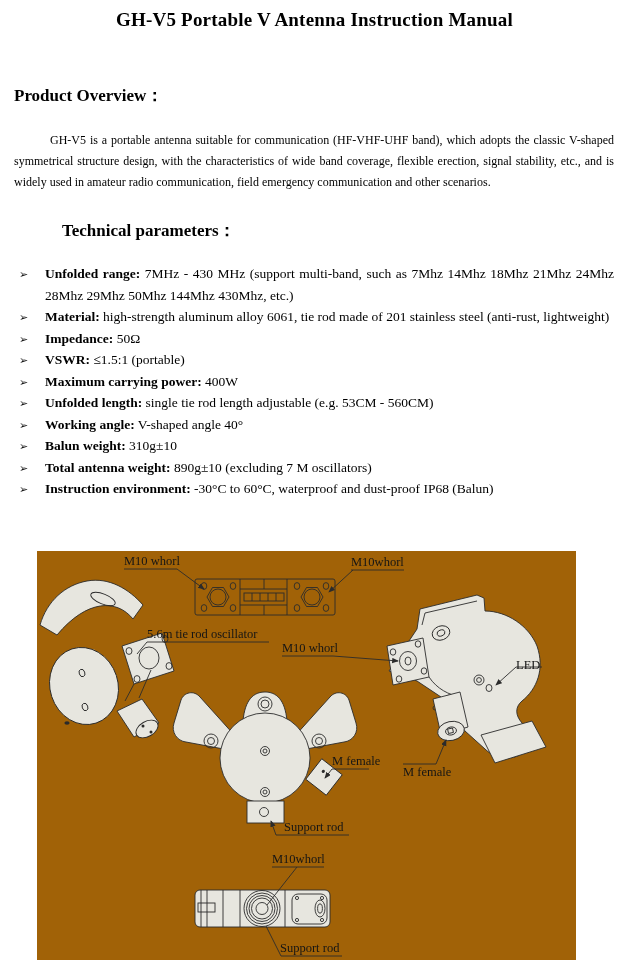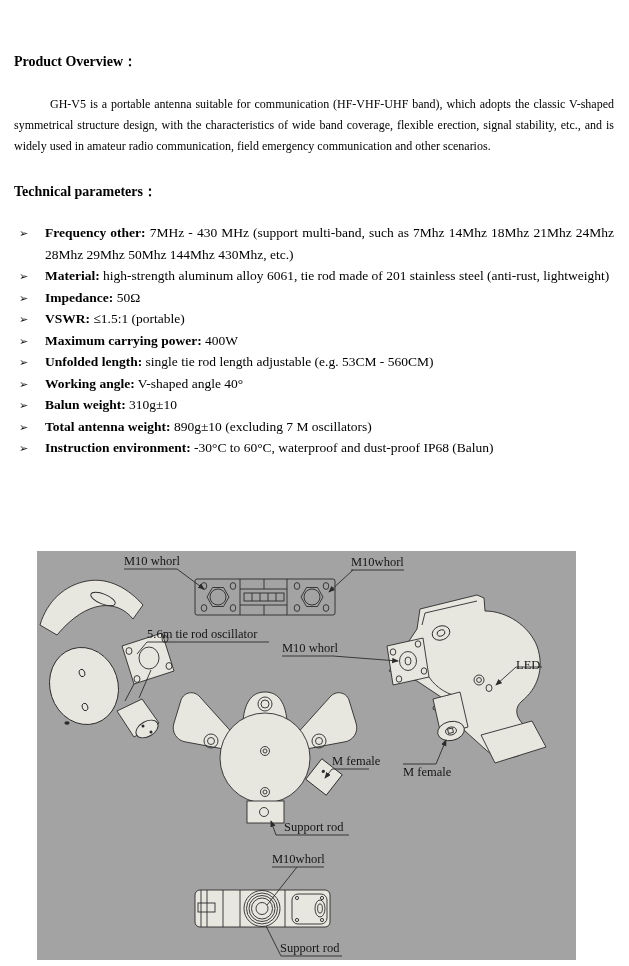--- a/index.html
+++ b/index.html
@@ -7,66 +7,67 @@
     position:relative; width:629px; height:966px; background:#ffffff;
     font-family:"Liberation Serif","DejaVu Serif",serif; color:#000;
     overflow:hidden;
   }
   .title{
     margin:0; padding-top:9px; text-align:center;
     font-size:19px; font-weight:bold; letter-spacing:0.2px;
   }
   .content{ padding:0 15px 0 14px; }
   .sec-heading{
-    margin:0; font-size:14px; font-weight:bold;
+    margin:0; font-size:17px; font-weight:bold;
   }
   .h-overview{ margin-top:53px; }
-  .h-tech{ margin-top:26px; }
+  .h-tech{ margin-top:26px;margin-left:48px; }
   .overview-body{
     margin:23px 0 0 0; font-size:12px; line-height:21px;
     text-align:justify; text-indent:36px;
   }
   .spec-list{
     list-style:none; margin:21px 0 0 0; padding:0;
     font-size:13.5px; line-height:21.5px;
   }
   .spec-item{
     position:relative; padding-left:31px; text-align:justify; margin:0;
   }
   .blt{
     position:absolute; left:5px; top:1px; font-size:11px;
     font-family:"DejaVu Sans",sans-serif; color:#111;
   }
   .lbl{ font-weight:bold; }
   .diagram-panel{
     position:absolute; left:37px; top:551px; width:539px; height:409px;
-    background:#a3a3a3;
+    background:#a16207;
   }
   .diagram-panel svg{ position:absolute; left:0; top:0; }
   .dlabel{
     position:absolute; font-size:12.5px; line-height:13px; color:#151515;
     white-space:nowrap;
   }
 </style>
 </head>
 <body>
 
 <div class="page">
 
+  <h1 class="title">GH-V5 Portable V Antenna Instruction Manual</h1>
 
   <div class="content">
 
     <h2 class="sec-heading h-overview">Product Overview：</h2>
 
     <p class="overview-body">GH-V5 is a portable antenna suitable for communication (HF-VHF-UHF band), which adopts the classic V-shaped symmetrical structure design, with the characteristics of wide band coverage, flexible erection, signal stability, etc., and is widely used in amateur radio communication, field emergency communication and other scenarios.</p>
 
     <h2 class="sec-heading h-tech">Technical parameters：</h2>
 
     <ul class="spec-list">
-      <li class="spec-item"><span class="blt">➢</span><span class="lbl">Frequency other:</span> <span>7MHz - 430 MHz (support multi-band, such as 7Mhz 14Mhz 18Mhz 21Mhz 24Mhz 28Mhz 29Mhz 50Mhz 144Mhz 430Mhz, etc.)</span></li>
+      <li class="spec-item"><span class="blt">➢</span><span class="lbl">Unfolded range:</span> <span>7MHz - 430 MHz (support multi-band, such as 7Mhz 14Mhz 18Mhz 21Mhz 24Mhz 28Mhz 29Mhz 50Mhz 144Mhz 430Mhz, etc.)</span></li>
       <li class="spec-item"><span class="blt">➢</span><span class="lbl">Material:</span> <span>high-strength aluminum alloy 6061, tie rod made of 201 stainless steel (anti-rust, lightweight)</span></li>
       <li class="spec-item"><span class="blt">➢</span><span class="lbl">Impedance:</span> <span>50Ω</span></li>
       <li class="spec-item"><span class="blt">➢</span><span class="lbl">VSWR:</span> <span>≤1.5:1 (portable)</span></li>
       <li class="spec-item"><span class="blt">➢</span><span class="lbl">Maximum carrying power:</span> <span>400W</span></li>
       <li class="spec-item"><span class="blt">➢</span><span class="lbl">Unfolded length:</span> <span>single tie rod length adjustable (e.g. 53CM - 560CM)</span></li>
       <li class="spec-item"><span class="blt">➢</span><span class="lbl">Working angle:</span> <span>V-shaped angle 40°</span></li>
       <li class="spec-item"><span class="blt">➢</span><span class="lbl">Balun weight:</span> <span>310g±10</span></li>
       <li class="spec-item"><span class="blt">➢</span><span class="lbl">Total antenna weight:</span> <span>890g±10 (excluding 7 M oscillators)</span></li>
       <li class="spec-item"><span class="blt">➢</span><span class="lbl">Instruction environment:</span> <span>-30°C to 60°C, waterproof and dust-proof IP68 (Balun)</span></li>
     </ul>

